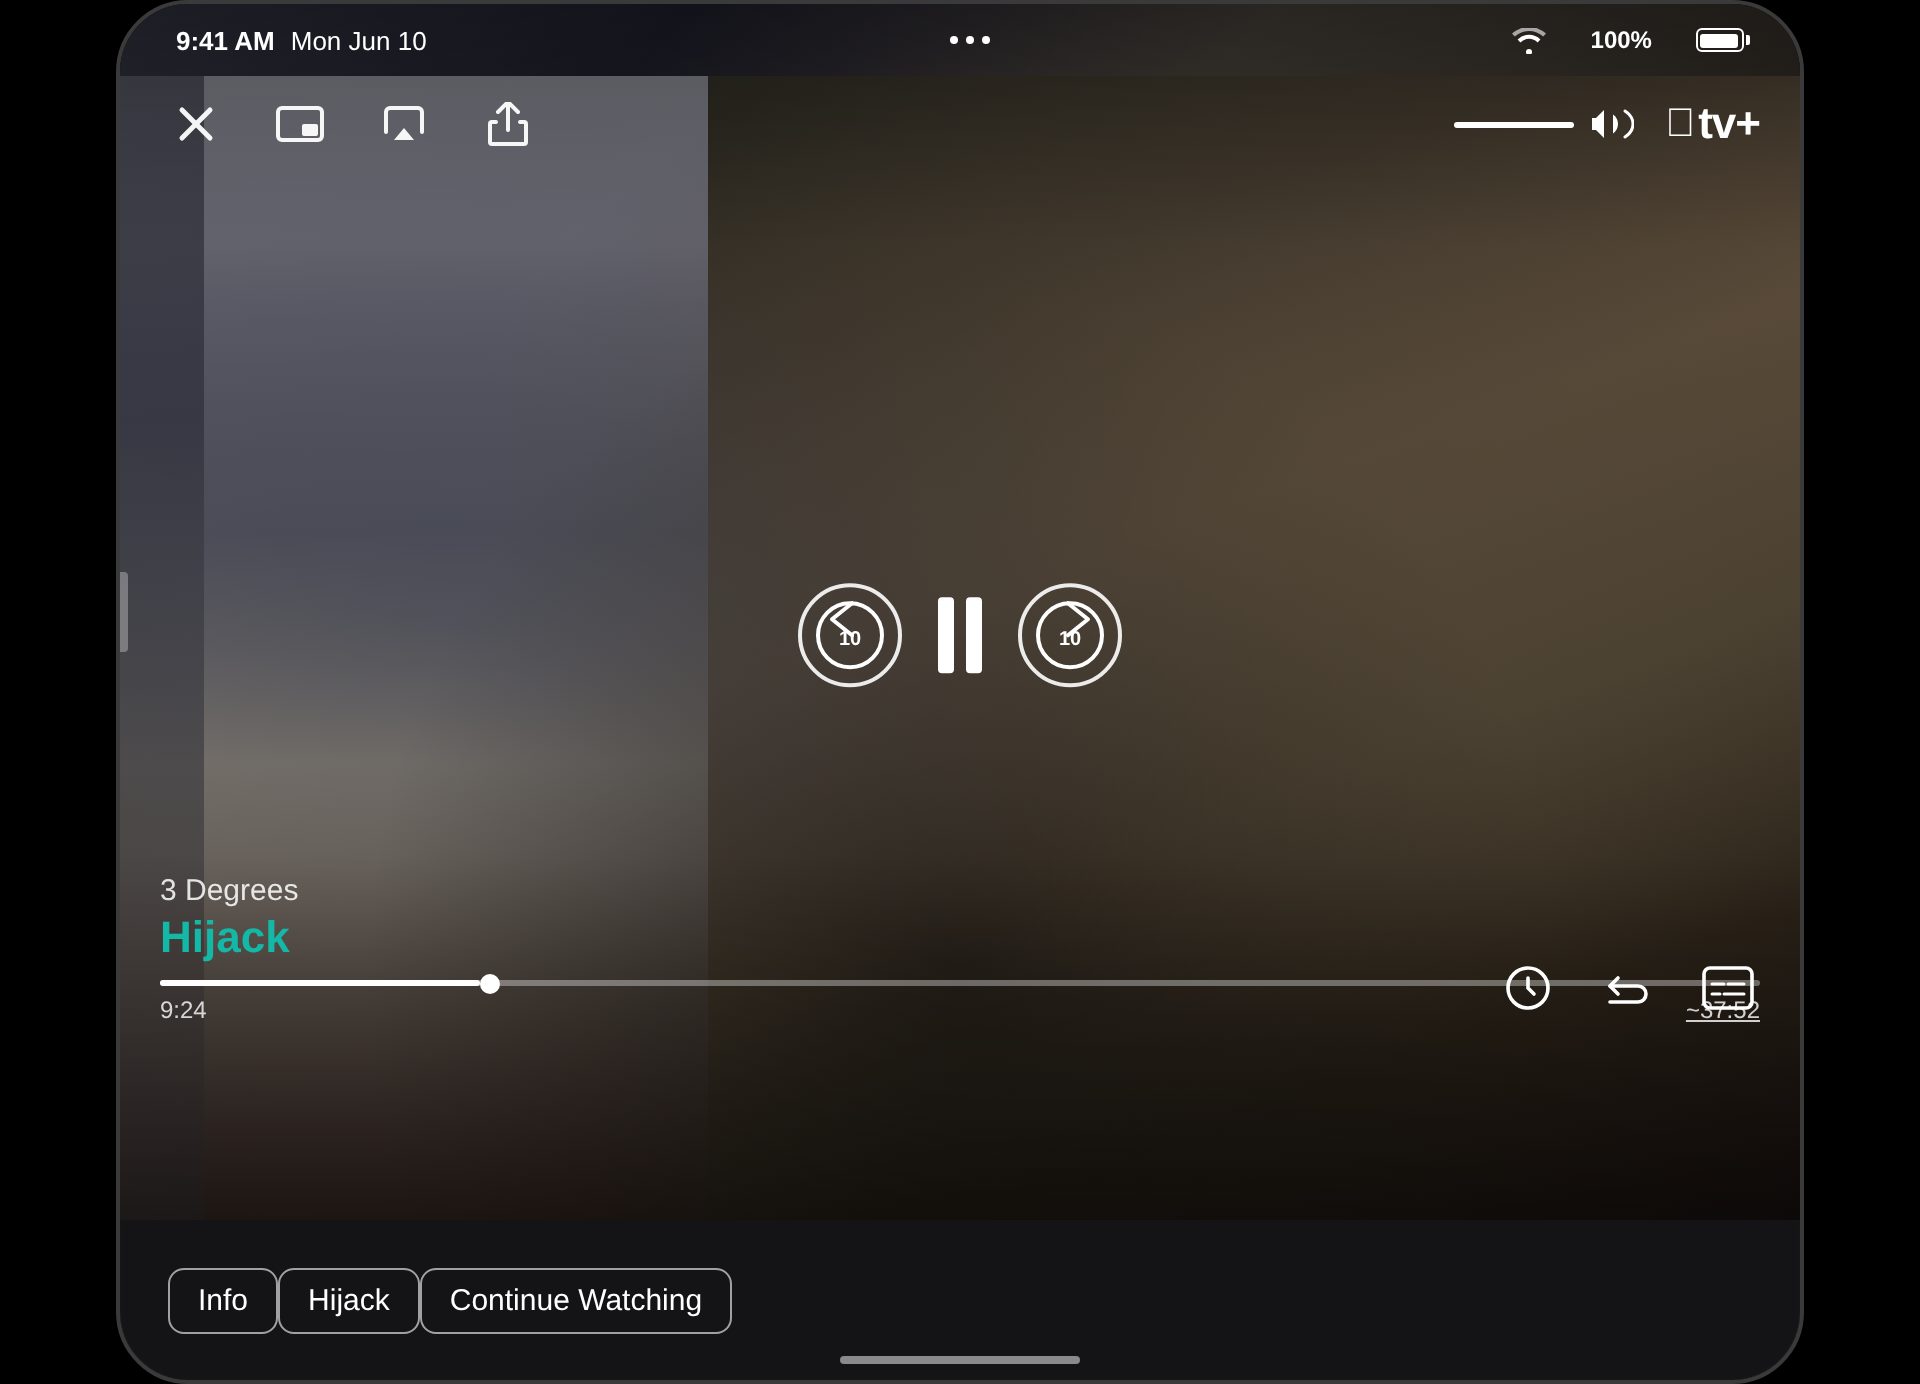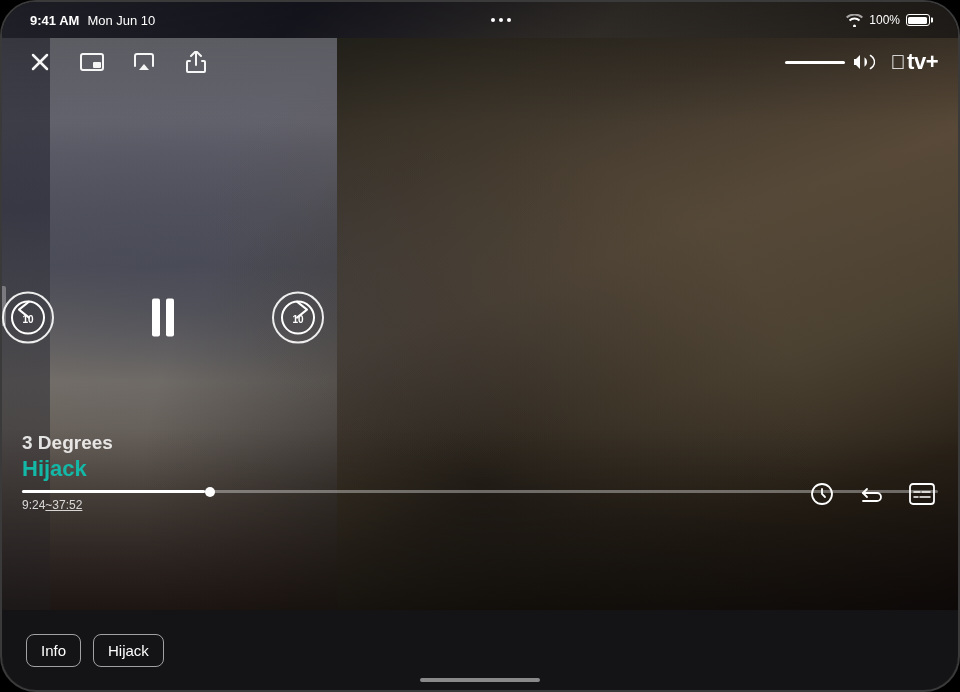--- a/index.html
+++ b/index.html
@@ -9,21 +9,21 @@
       height: 692px;
       background: #000;
       font-family: -apple-system, BlinkMacSystemFont, 'SF Pro Display', 'Helvetica Neue', sans-serif;
       overflow: hidden;
       display: flex;
       align-items: center;
       justify-content: center;
     }
 
     .device-frame {
-      width: 960px;
+      width: 844px;
       height: 692px;
       background: #1a1a1a;
       border-radius: 36px;
       position: relative;
       overflow: hidden;
       border: 2px solid #3a3a3a;
       box-shadow: 0 0 0 1px #555 inset;
     }
 
     
@@ -51,23 +51,23 @@
 
     .status-center {
       display: flex;
       align-items: center;
       gap: 4px;
     }
 
     .status-right {
       display: flex;
       align-items: center;
-      gap: 6px;
+      gap: 22px;
       font-size: 12px;
-      font-weight: 400;
+      font-weight: 700;
     }
 
     .battery-icon {
       width: 24px;
       height: 12px;
       border: 1.5px solid #fff;
       border-radius: 3px;
       position: relative;
       display: flex;
       align-items: center;
@@ -242,21 +242,21 @@
 
     
     .playback-controls {
       position: absolute;
       top: 50%;
       left: 0;
       right: 0;
       transform: translateY(-30%);
       display: flex;
       align-items: center;
-      gap: 80px;
+      justify-content: center;
       z-index: 20;
     }
 
     .skip-btn {
       width: 52px;
       height: 52px;
       border: 2.5px solid rgba(255,255,255,0.9);
       border-radius: 50%;
       color: #fff;
       display: flex;
@@ -312,22 +312,22 @@
       position: absolute;
       bottom: 80px;
       left: 0;
       right: 0;
       padding: 0 20px 12px;
       z-index: 20;
     }
 
     .show-subtitle {
       color: rgba(255,255,255,0.85);
-      font-size: 19px;
-      font-weight: 700;
+      font-size: 15px;
+      font-weight: 400;
       margin-bottom: 2px;
     }
 
     .show-title {
       color: #14b8a6;
       font-size: 22px;
       font-weight: 700;
       margin-bottom: 8px;
     }
 
@@ -354,20 +354,21 @@
       height: 10px;
       background: #fff;
       border-radius: 50%;
       position: absolute;
       top: 50%;
       transform: translateY(-50%);
     }
 
     .time-row {
       display: flex;
+      justify-content: space-between;
       margin-top: 5px;
     }
 
     .time-current {
       color: rgba(255,255,255,0.8);
       font-size: 12px;
     }
 
     .time-remaining {
       color: rgba(255,255,255,0.8);
@@ -403,21 +404,20 @@
     .lower-tray {
       position: absolute;
       bottom: 0;
       left: 0;
       right: 0;
       height: 80px;
       background: rgba(20,20,22,0.98);
       display: flex;
       align-items: center;
       padding: 0 24px;
-      gap: 12px;
       z-index: 30;
     }
 
     .tray-btn {
       border: 1.5px solid rgba(255,255,255,0.6);
       border-radius: 8px;
       color: #fff;
       background: none;
       font-size: 15px;
       font-weight: 500;
@@ -608,17 +608,18 @@
           <rect x="1" y="1" width="24" height="20" rx="3" stroke="white" stroke-width="1.8"></rect>
           <path d="M5 9h6M13 9h8M5 14h4M11 14h10" stroke="white" stroke-width="1.5" stroke-linecap="round"></path>
         </svg>
       </button>
     </div>
   </div>
 
   <div class="lower-tray">
     <button class="tray-btn">Info</button>
     <button class="tray-btn">Hijack</button>
+    <button class="tray-btn">Continue Watching</button>
   </div>
 
   <div class="home-indicator"></div>
 
 </div>
 
 </body></html>

